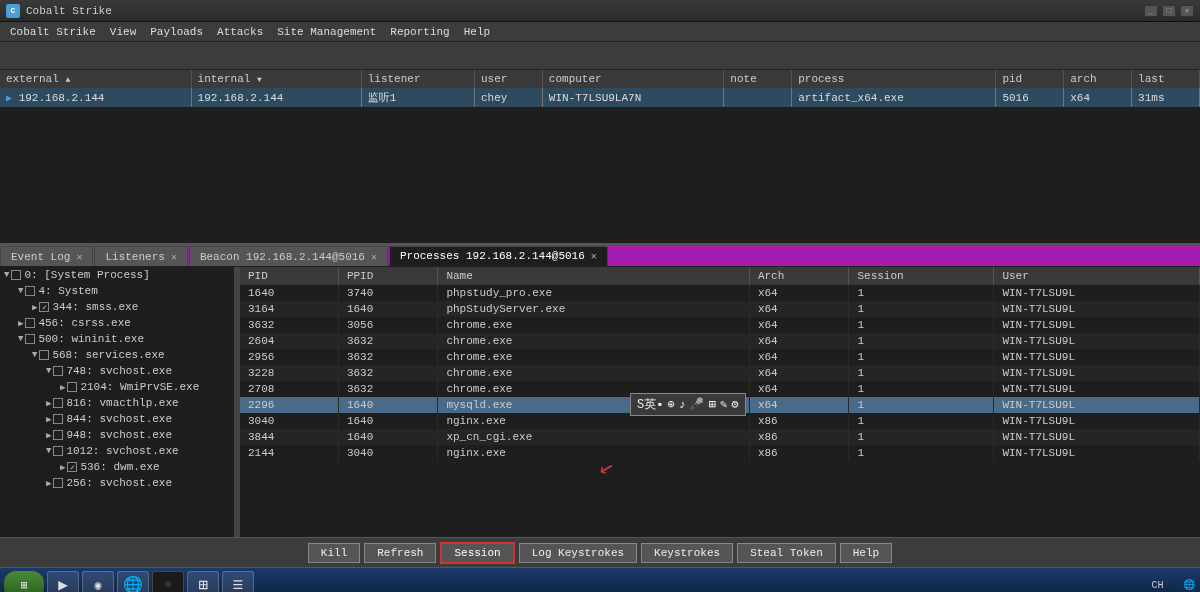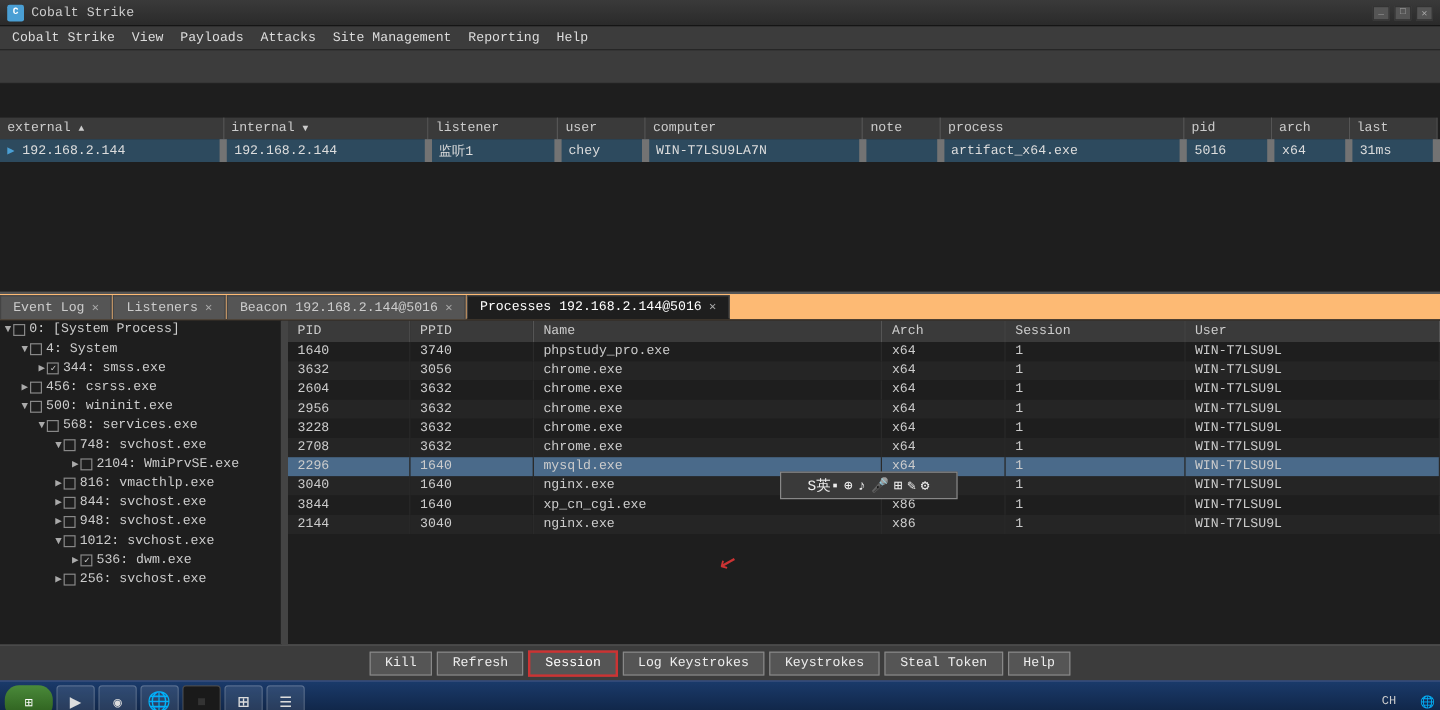--- a/index.html
+++ b/index.html
@@ -79,21 +79,20 @@
     
     #session-panel {
       background: #1e1e1e;
       height: 175px;
       border-bottom: 2px solid #555;
       overflow: hidden;
     }
     .session-table {
       width: 100%;
       border-collapse: collapse;
-      margin-top: 28px;
     }
     .session-table thead tr {
       background: #3a3a3a;
       height: 18px;
     }
     .session-table thead th {
       text-align: left;
       padding: 2px 6px;
       border-right: 1px solid #555;
       color: #ccc;
@@ -106,30 +105,30 @@
     }
     .session-table tbody tr.session-row {
       background: #2d4a5e;
       height: 18px;
     }
     .session-table tbody tr.session-row td {
       padding: 2px 6px;
       color: #ddd;
       font-size: 11px;
       white-space: nowrap;
-      border-right: 6px solid #737373;
+      border-right: 1px solid #737373;
     }
     .session-icon {
       color: #4a9fd4;
       font-size: 10px;
     }
 
     
     #tab-bar {
-      background: #fdba74;
+      background: #a21caf;
       height: 22px;
       display: flex;
       align-items: flex-end;
       border-bottom: 1px solid #222;
       padding-top: 2px;
     }
     .tab {
       display: flex;
       align-items: center;
       padding: 2px 10px;
@@ -310,24 +309,24 @@
       gap: 20px;
       font-size: 10px;
       color: #ccc;
     }
     .tray-text { font-size: 10px; color: #ccc; }
 
     
     .floating-toolbar {
       position: absolute;
       top: 393px;
-      left: 650px;
+      left: 630px;
       background: #3a3a3a;
       border: 1px solid #888;
-      padding: 2px 22px;
+      padding: 2px 6px;
       display: flex;
       align-items: center;
       gap: 4px;
       font-size: 12px;
       color: #eee;
       z-index: 10;
     }
     .floating-toolbar span { cursor: pointer; }
 
     
@@ -510,20 +509,28 @@
       <tbody id="proc-tbody">
       <tr>
             <td>1640</td>
             <td>3740</td>
             <td>phpstudy_pro.exe</td>
             <td>x64</td>
             <td>1</td>
             <td>WIN-T7LSU9L</td>
           </tr>
           <tr>
+            <td>3164</td>
+            <td>1640</td>
+            <td>phpStudyServer.exe</td>
+            <td>x64</td>
+            <td>1</td>
+            <td>WIN-T7LSU9L</td>
+          </tr>
+          <tr>
             <td>3632</td>
             <td>3056</td>
             <td>chrome.exe</td>
             <td>x64</td>
             <td>1</td>
             <td>WIN-T7LSU9L</td>
           </tr>
           <tr>
             <td>2604</td>
             <td>3632</td>

